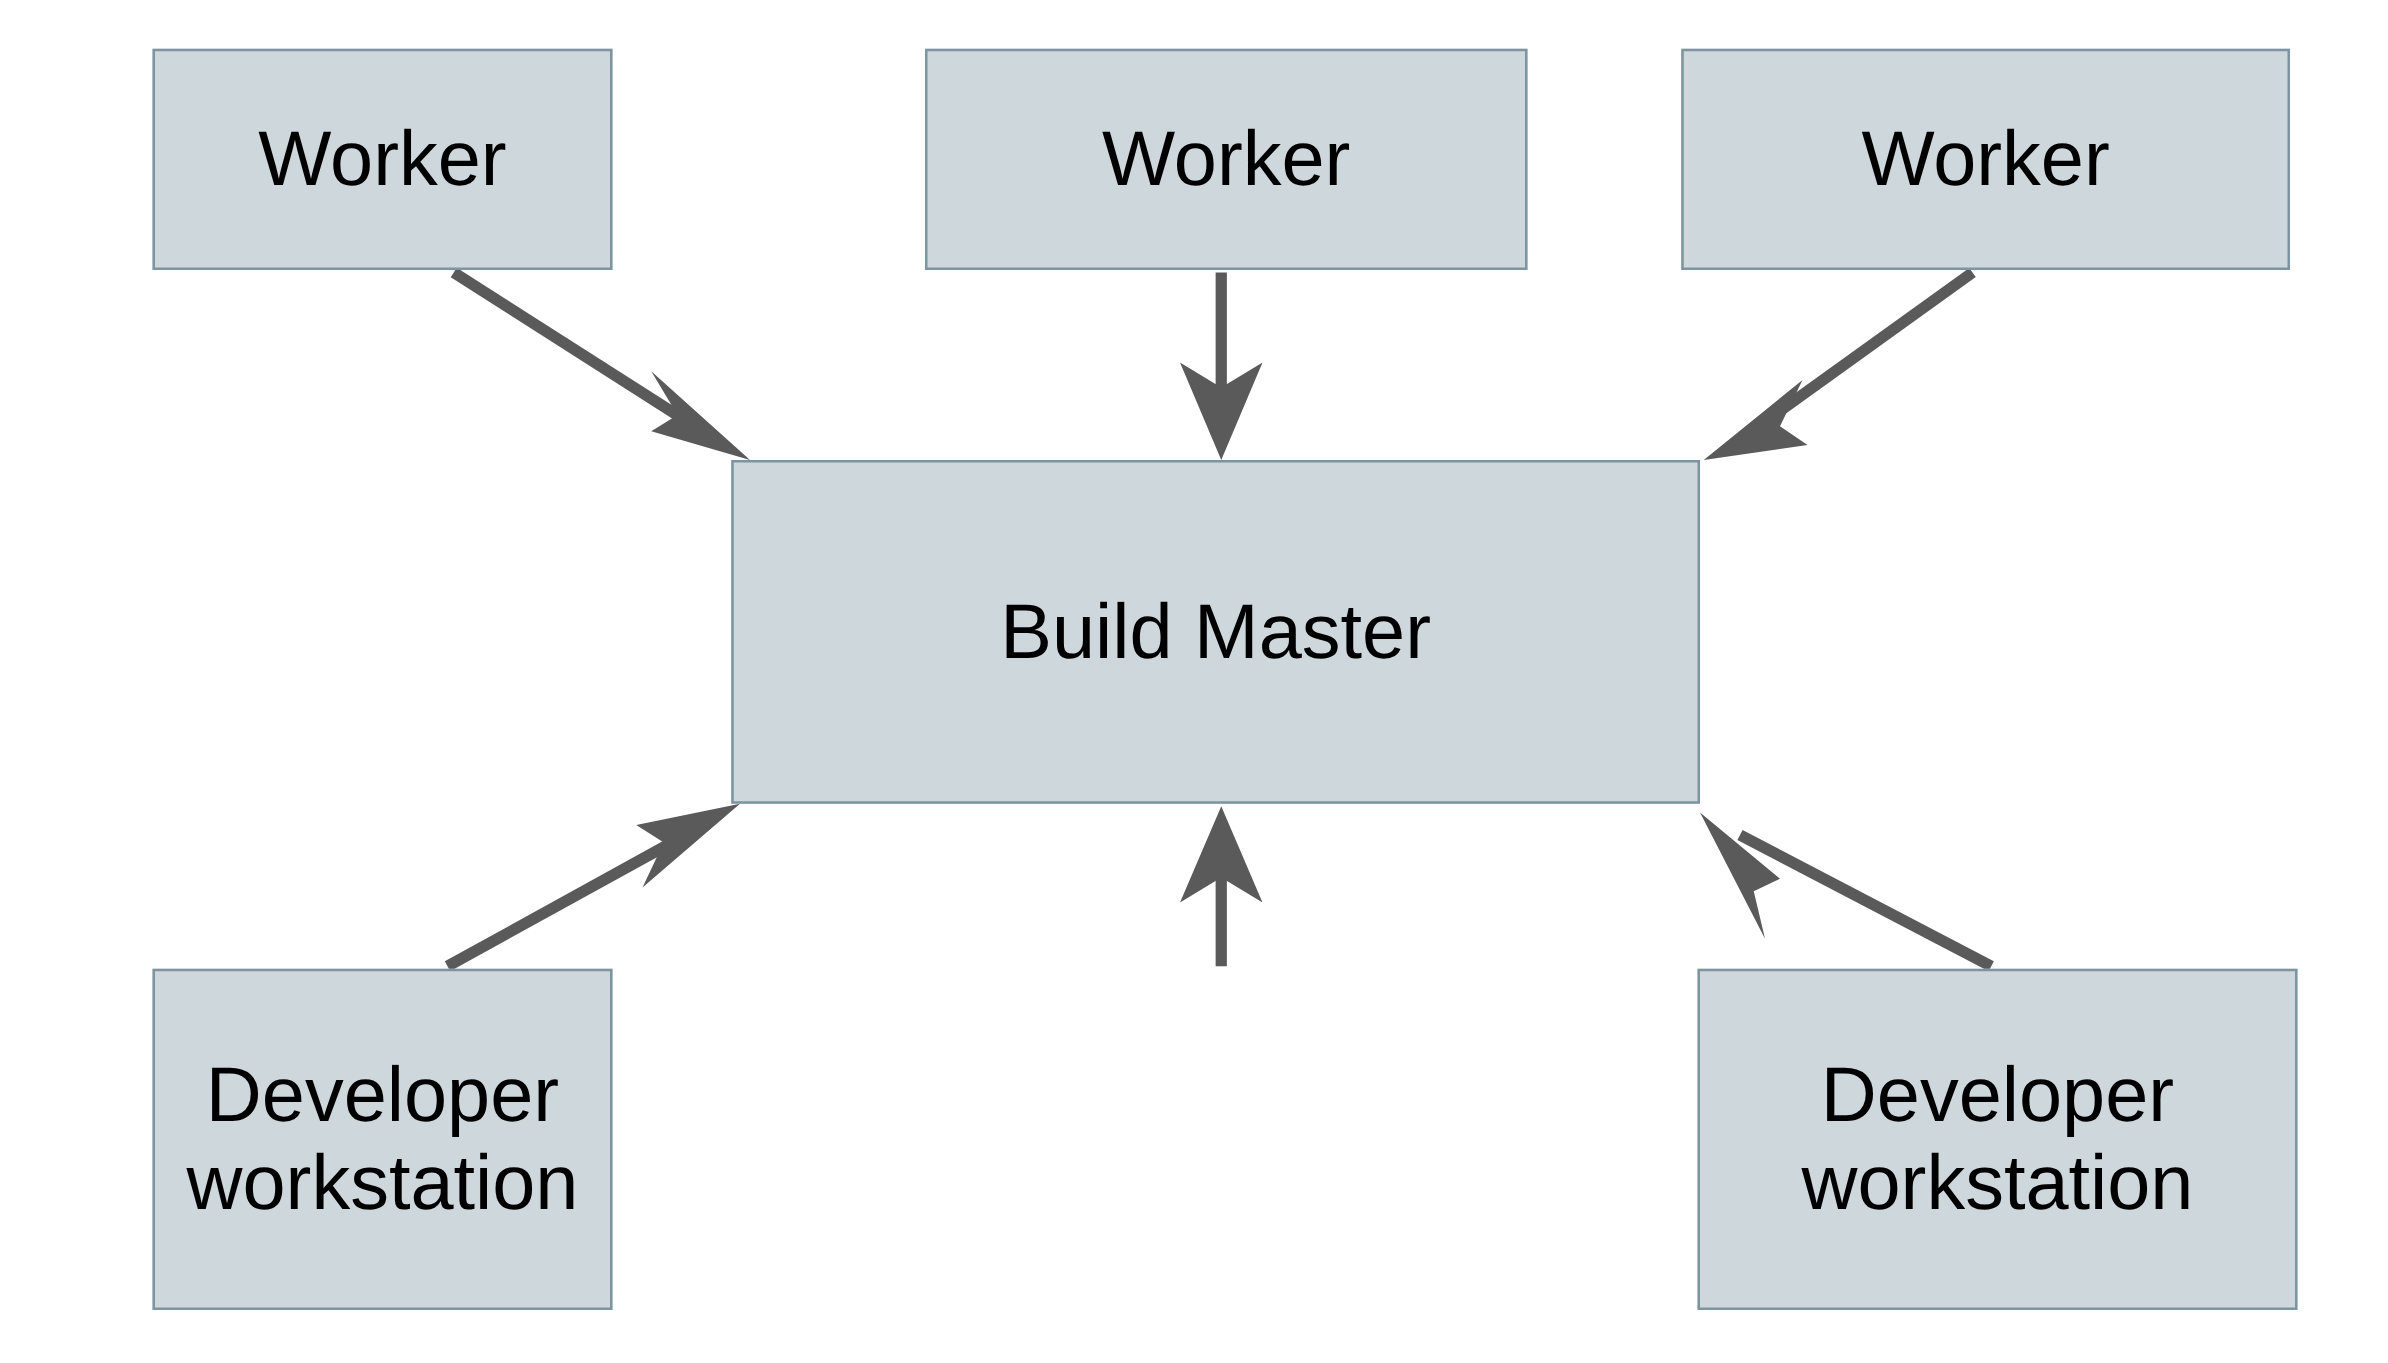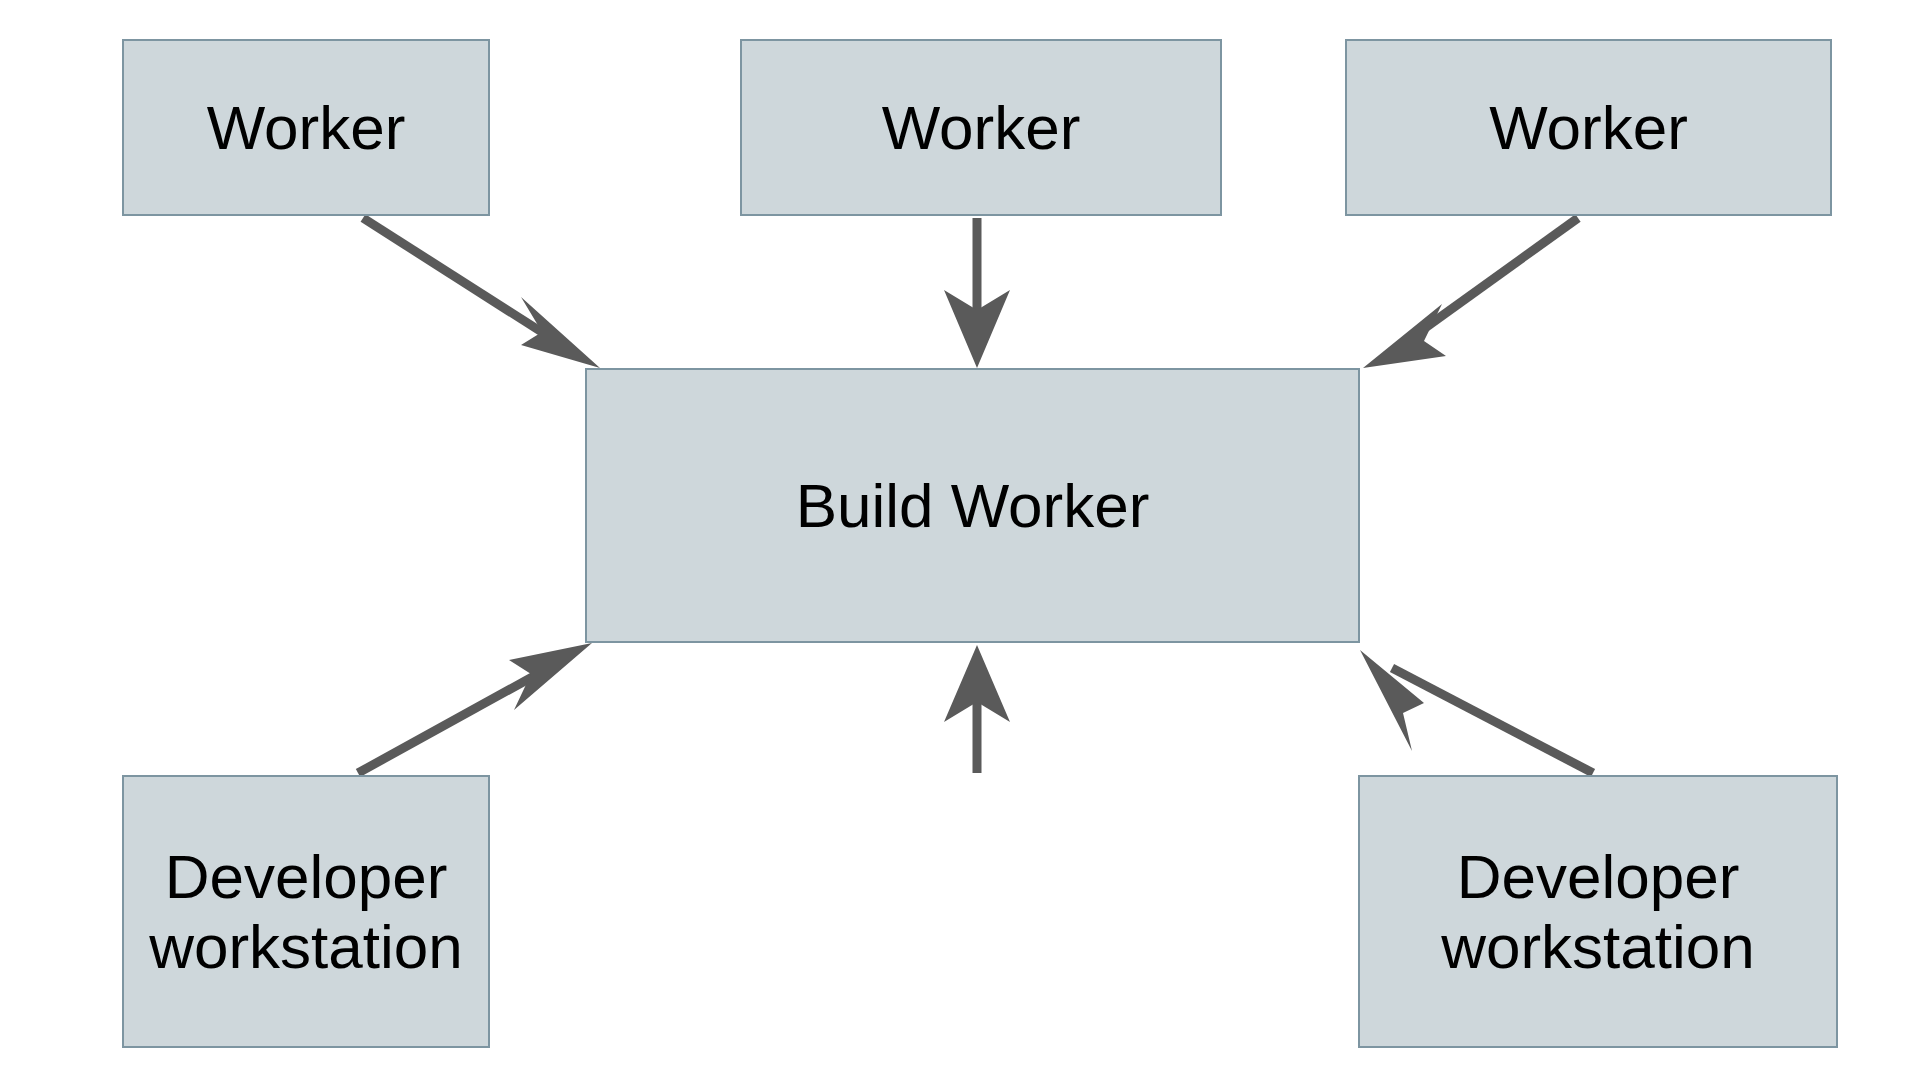--- a/index.html
+++ b/index.html
@@ -110,21 +110,21 @@
 
   <div class="node" id="node-worker-center">
     <span class="node-label">Worker</span>
   </div>
 
   <div class="node" id="node-worker-right">
     <span class="node-label">Worker</span>
   </div>
 
   <div class="node" id="node-build-master">
-    <span class="node-label">Build Worker</span>
+    <span class="node-label">Build Master</span>
   </div>
 
   <div class="node" id="node-dev-left">
     <span class="node-label">Developer
 workstation</span>
   </div>
 
 
   <div class="node" id="node-dev-right">
     <span class="node-label">Developer

